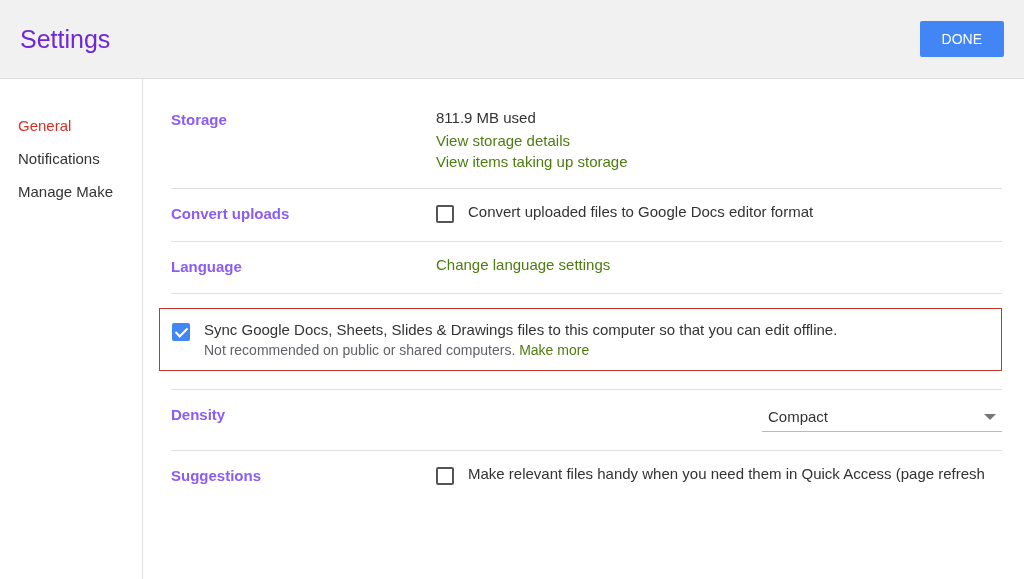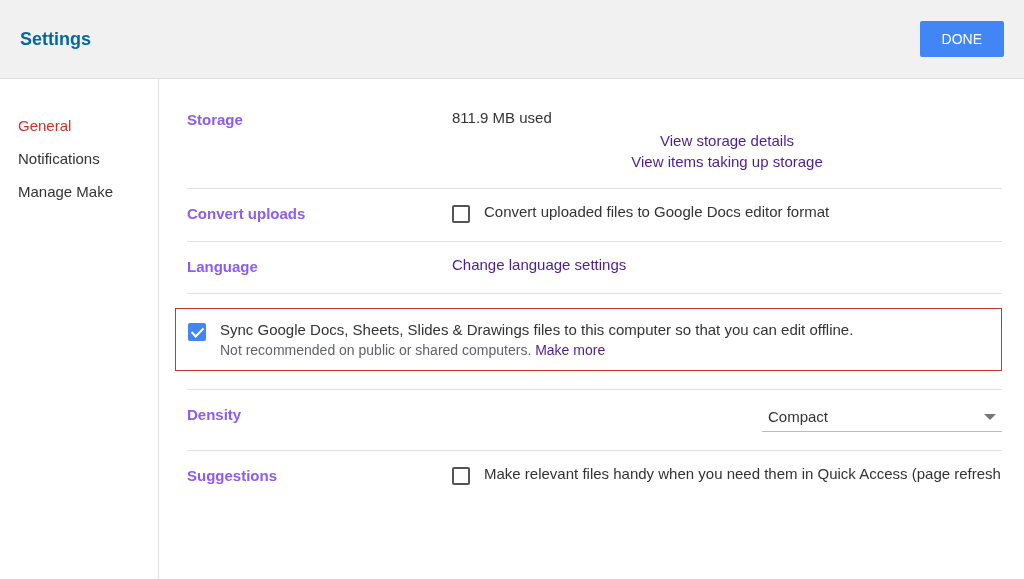--- a/index.html
+++ b/index.html
@@ -14,40 +14,40 @@
     .header {
       height: 79px;
       background: #f1f1f1;
       border-bottom: 1px solid #ddd;
       display: flex;
       align-items: center;
       justify-content: space-between;
       padding: 0 20px;
     }
     .page-title {
-      font-size: 18px;
-      font-weight: 700;
-      color: #0369a1;
+      font-size: 25px;
+      font-weight: 400;
+      color: #6d28d9;
     }
     .done-btn {
       background: #4285f4;
       color: #fff;
       border: none;
       padding: 10px 22px;
       font-size: 14px;
       font-weight: 500;
       cursor: pointer;
       border-radius: 2px;
     }
     .body-wrap {
       display: flex;
       height: calc(100% - 79px);
     }
     .sidebar {
-      width: 159px;
+      width: 143px;
       border-right: 1px solid #e0e0e0;
       padding-top: 30px;
     }
     .sidebar-item {
       padding: 8px 18px;
       font-size: 15px;
       color: #333;
       cursor: pointer;
     }
     .sidebar-item.active {
@@ -71,24 +71,23 @@
       font-weight: 700;
       color: #8b5cf6;
       padding-top: 2px;
     }
     .section-body {
       flex: 1;
       font-size: 15px;
       color: #333;
     }
     .link {
-      color: #4c1d95;
+      color: #4d7c0f;
       cursor: pointer;
       display: inline-block;
-      text-align: center;
     }
     .link-block { display:block; margin-top: 4px; }
     .cb-row {
       display: flex;
       align-items: flex-start;
       gap: 14px;
     }
     .cb {
       width: 18px;
       height: 18px;

